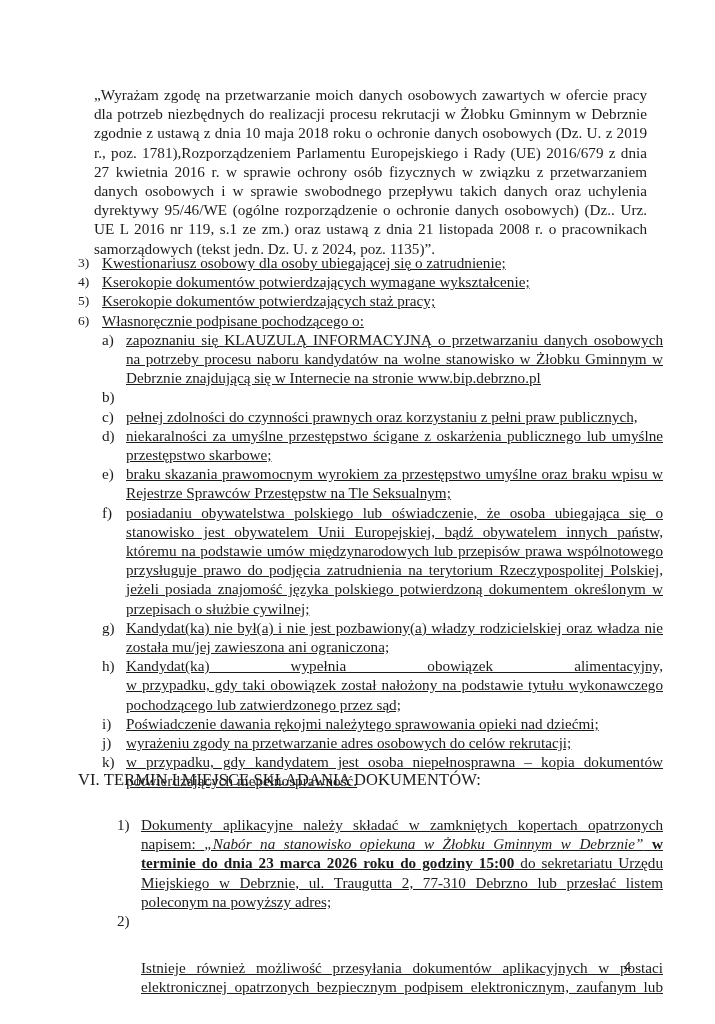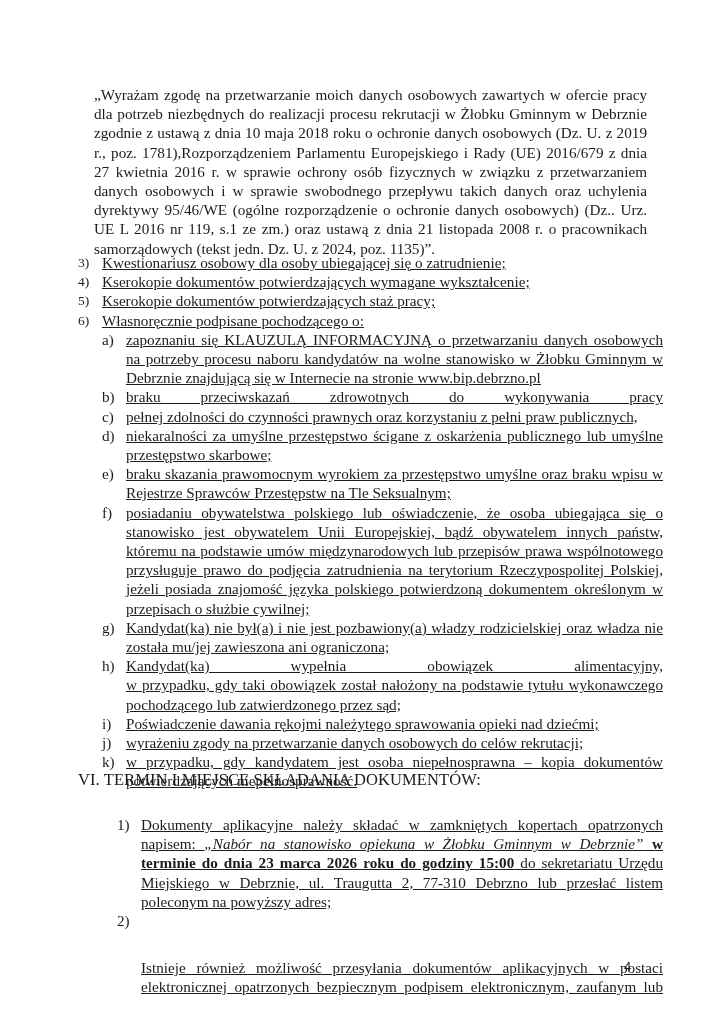--- a/index.html
+++ b/index.html
@@ -58,21 +58,20 @@
       <span class="txt">Własnoręcznie podpisane pochodzącego o:</span>
     </div>
 
     <div class="sub">
       <span class="let">a)</span>
       <span class="txt"><span>zapoznaniu się KLAUZULĄ INFORMACYJNĄ o przetwarzaniu danych osobowych na potrzeby procesu naboru kandydatów na wolne stanowisko w Żłobku Gminnym w Debrznie znajdującą się w Internecie na stronie </span><a class="link">www.bip.debrzno.pl</a></span>
     </div>
     <div class="sub">
       <span class="let">b)</span>
       <span class="txt">
-          <span style="display:block" class="spread">braku przeciwskazań zdrowotnych do wykonywania pracy</span>
         </span>
     </div>
     <div class="sub">
       <span class="let">c)</span>
       <span class="txt">pełnej zdolności do czynności prawnych oraz korzystaniu z pełni praw publicznych,</span>
     </div>
     <div class="sub">
       <span class="let">d)</span>
       <span class="txt">niekaralności za umyślne przestępstwo ścigane z oskarżenia publicznego lub umyślne przestępstwo skarbowe;</span>
     </div>
@@ -94,21 +93,21 @@
           <span style="display:block" class="spread">Kandydat(ka) wypełnia obowiązek alimentacyjny,</span>
           <span style="display:block">w przypadku, gdy taki obowiązek został nałożony na podstawie tytułu wykonawczego pochodzącego lub zatwierdzonego przez sąd;</span>
         </span>
     </div>
     <div class="sub">
       <span class="let">i)</span>
       <span class="txt">Poświadczenie dawania rękojmi należytego sprawowania opieki nad dziećmi;</span>
     </div>
     <div class="sub">
       <span class="let">j)</span>
-      <span class="txt">wyrażeniu zgody na przetwarzanie danych osobowych do celów rekrutacji;</span>
+      <span class="txt">wyrażeniu zgody na przetwarzanie adres osobowych do celów rekrutacji;</span>
     </div>
     <div class="sub">
       <span class="let">k)</span>
       <span class="txt">w przypadku, gdy kandydatem jest osoba niepełnosprawna – kopia dokumentów potwierdzających niepełnosprawność.</span>
     </div>
   </div>
 
   <h2>VI. TERMIN I MIEJSCE SKŁADANIA DOKUMENTÓW:</h2>
 
   <div class="list2">

